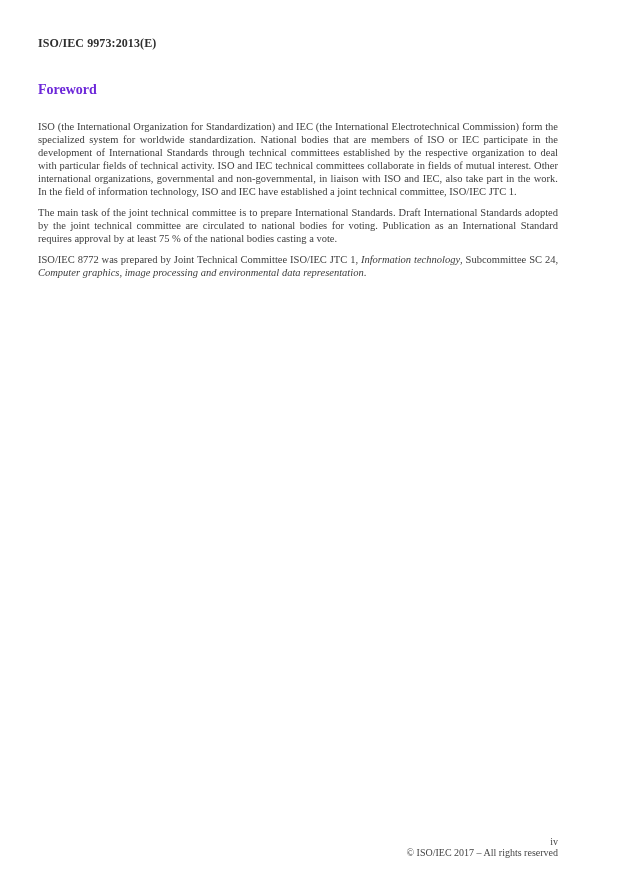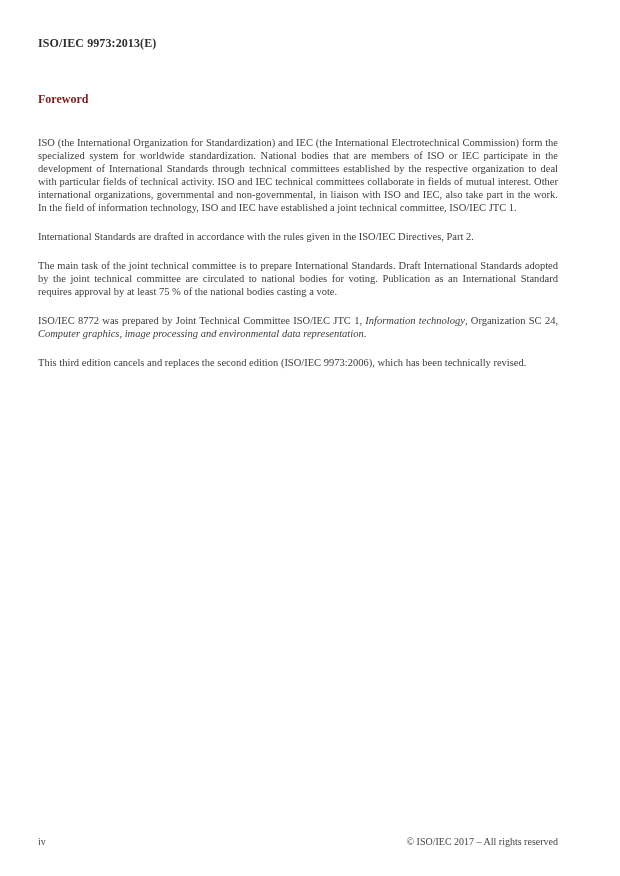--- a/index.html
+++ b/index.html
@@ -23,68 +23,67 @@
     left: 38px;
     top: 36px;
     font-size: 12px;
     font-weight: bold;
     color: #2f2f2f;
     letter-spacing: 0.1px;
   }
   .page-title {
     position: absolute;
     left: 38px;
-    top: 92px;
+    top: 82px;
     margin: 0;
-    font-size: 12px;
+    font-size: 14px;
     font-weight: bold;
-    color: #7f1d1d;
+    color: #6d28d9;
   }
   .foreword-body {
     position: absolute;
     left: 38px;
     top: 120px;
     width: 520px;
   }
   .foreword-body p {
-    margin: 16px 0 8px 0;
+    margin: 0 0 8px 0;
     font-size: 10.5px;
     line-height: 13px;
     text-align: justify;
     color: #3c3c3c;
   }
   .foreword-body p i {
   }
   .page-footer {
     position: absolute;
     left: 38px;
     top: 836px;
     width: 520px;
     display: flex;
     justify-content: space-between;
     align-items: flex-end;
     font-size: 10px;
     color: #444444;
+    flex-direction: column;
   }
 </style>
 </head>
 <body>
 
 <div class="page">
 
   <div class="doc-header">ISO/IEC 9973:2013(E)</div>
 
   <h1 class="page-title">Foreword</h1>
 
   <div class="foreword-body" id="foreword-body">
       <p><span>ISO (the International Organization for Standardization) and IEC (the International Electrotechnical Commission) form the specialized system for worldwide standardization. National bodies that are members of ISO or IEC participate in the development of International Standards through technical committees established by the respective organization to deal with particular fields of technical activity. ISO and IEC technical committees collaborate in fields of mutual interest. Other international organizations, governmental and non-governmental, in liaison with ISO and IEC, also take part in the work. In the field of information technology, ISO and IEC have established a joint technical committee, ISO/IEC JTC 1.</span></p>
-      <p><span>International Standards are drafted in accordance with the rules given in the ISO/IEC Directives, Part 2.</span></p>
       <p><span>The main task of the joint technical committee is to prepare International Standards. Draft International Standards adopted by the joint technical committee are circulated to national bodies for voting. Publication as an International Standard requires approval by at least 75 % of the national bodies casting a vote.</span></p>
-      <p><span>ISO/IEC 8772 was prepared by Joint Technical Committee ISO/IEC JTC 1, </span><i>Information technology</i><span>, Organization SC 24, </span><i>Computer graphics, image processing and environmental data representation</i><span>.</span></p>
-      <p><span>This third edition cancels and replaces the second edition (ISO/IEC 9973:2006), which has been technically revised.</span></p>
+      <p><span>ISO/IEC 8772 was prepared by Joint Technical Committee ISO/IEC JTC 1, </span><i>Information technology</i><span>, Subcommittee SC 24, </span><i>Computer graphics, image processing and environmental data representation</i><span>.</span></p>
     </div>
 
   <div class="page-footer">
     <span>iv</span>
     <span>© ISO/IEC 2017 – All rights reserved</span>
   </div>
 
 </div>
 
 </body></html>

